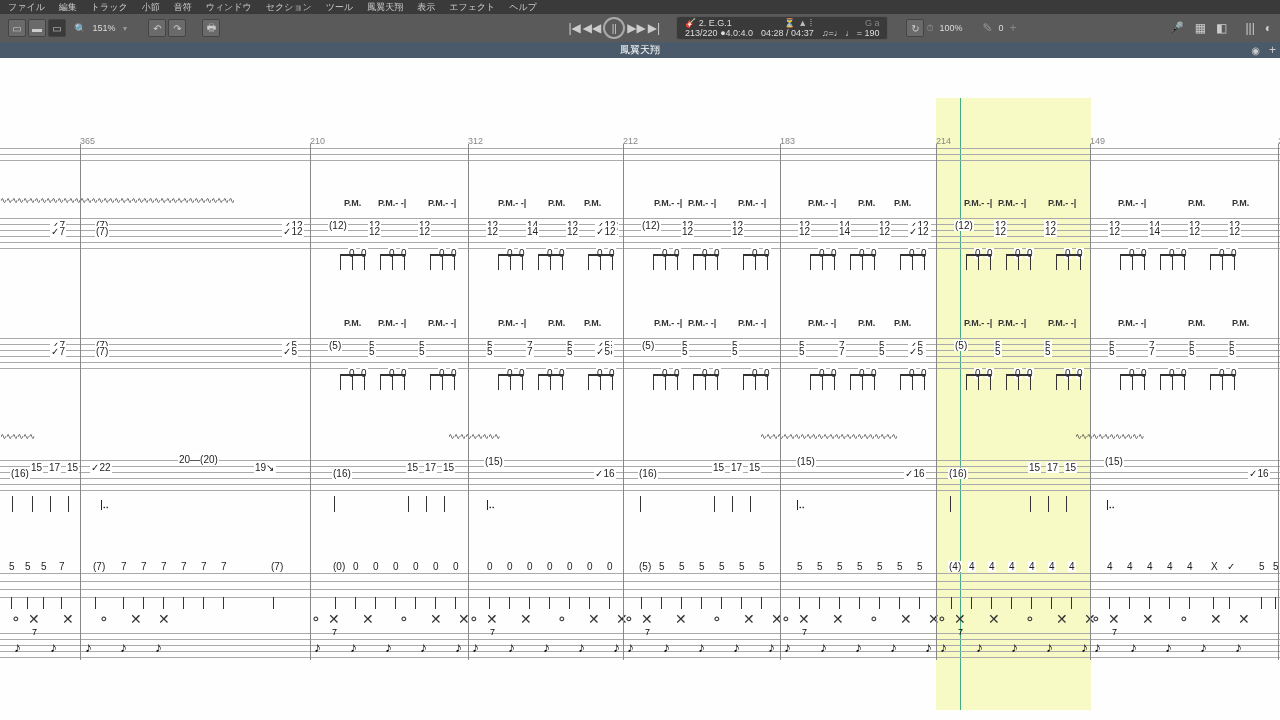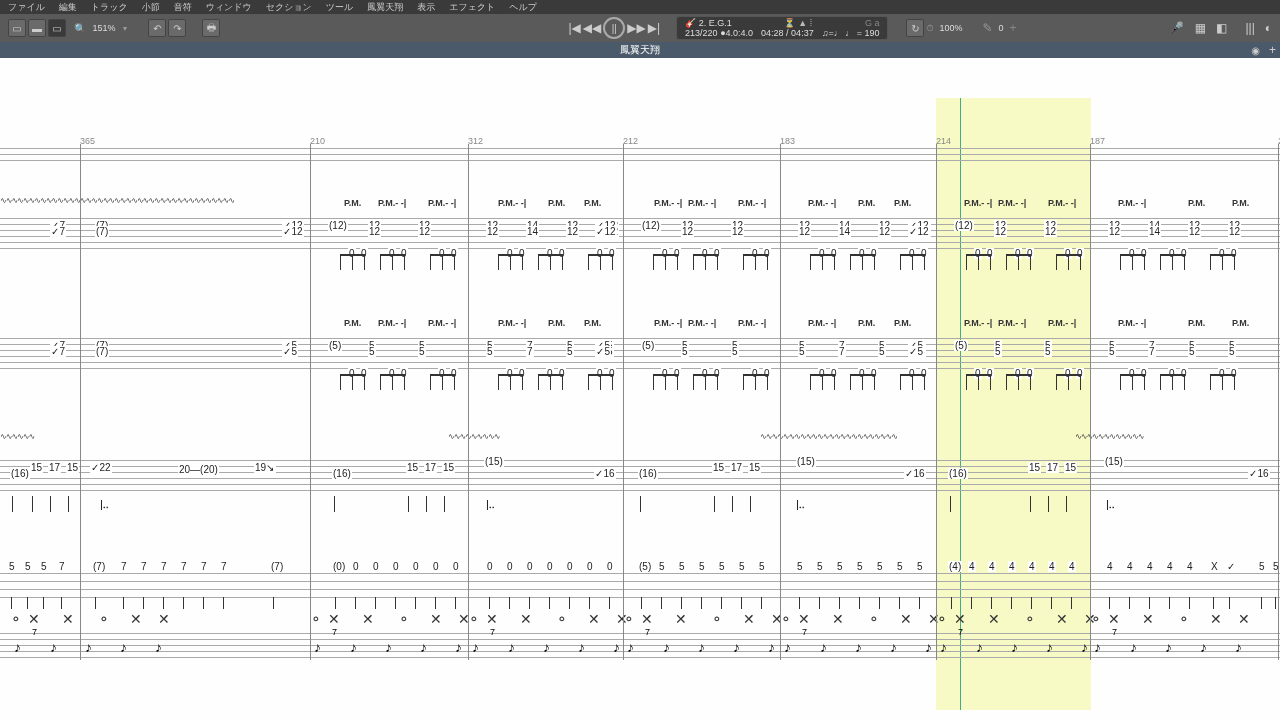--- a/index.html
+++ b/index.html
@@ -121,21 +121,21 @@
   <div class="playhead-region"></div>
   <div class="playhead-line"></div>
 
   <div id="barnums">
       <div class="bar-num" style="left: 80px; top: 78px;">365</div>
       <div class="bar-num" style="left: 310px; top: 78px;">210</div>
       <div class="bar-num" style="left: 468px; top: 78px;">312</div>
       <div class="bar-num" style="left: 623px; top: 78px;">212</div>
       <div class="bar-num" style="left: 780px; top: 78px;">183</div>
       <div class="bar-num" style="left: 936px; top: 78px;">214</div>
-      <div class="bar-num" style="left: 1090px; top: 78px;">187</div>
+      <div class="bar-num" style="left: 1090px; top: 78px;">149</div>
       <div class="bar-num" style="left: 1278px; top: 78px;">216</div>
     </div>
 
   <div class="staff-group" style="top:90px">
     <div class="tab-lines" style="height:12px;margin-top:0">
       <div class="tab-line" style="top:0"></div>
       <div class="tab-line" style="top:6px"></div>
       <div class="tab-line" style="top:12px"></div>
     </div>
   </div>
@@ -537,21 +537,21 @@
         <div class="tab-line" style="top:18px"></div>
       <div class="tab-line" style="top:24px"></div>
         <div class="tab-line" style="top:30px"></div>
     </div>
     <div id="lead-frets">
         <div class="fret" style="left: 10px; top: 28px;">(16)</div>
         <div class="fret" style="left: 30px; top: 22px;">15</div>
         <div class="fret" style="left: 48px; top: 22px;">17</div>
         <div class="fret" style="left: 66px; top: 22px;">15</div>
         <div class="fret" style="left: 90px; top: 22px;">✓22</div>
-        <div class="fret" style="left: 178px; top: 24px;">20—(20)</div>
+        <div class="fret" style="left: 178px; top: 14px;">20—(20)</div>
         <div class="fret" style="left: 254px; top: 22px;">19↘</div>
         <div class="fret" style="left: 332px; top: 28px;">(16)</div>
         <div class="fret" style="left: 406px; top: 22px;">15</div>
         <div class="fret" style="left: 424px; top: 22px;">17</div>
         <div class="fret" style="left: 442px; top: 22px;">15</div>
         <div class="fret" style="left: 484px; top: 16px;">(15)</div>
         <div class="fret" style="left: 594px; top: 28px;">✓16</div>
         <div class="fret" style="left: 638px; top: 28px;">(16)</div>
         <div class="fret" style="left: 712px; top: 22px;">15</div>
         <div class="fret" style="left: 730px; top: 22px;">17</div>

